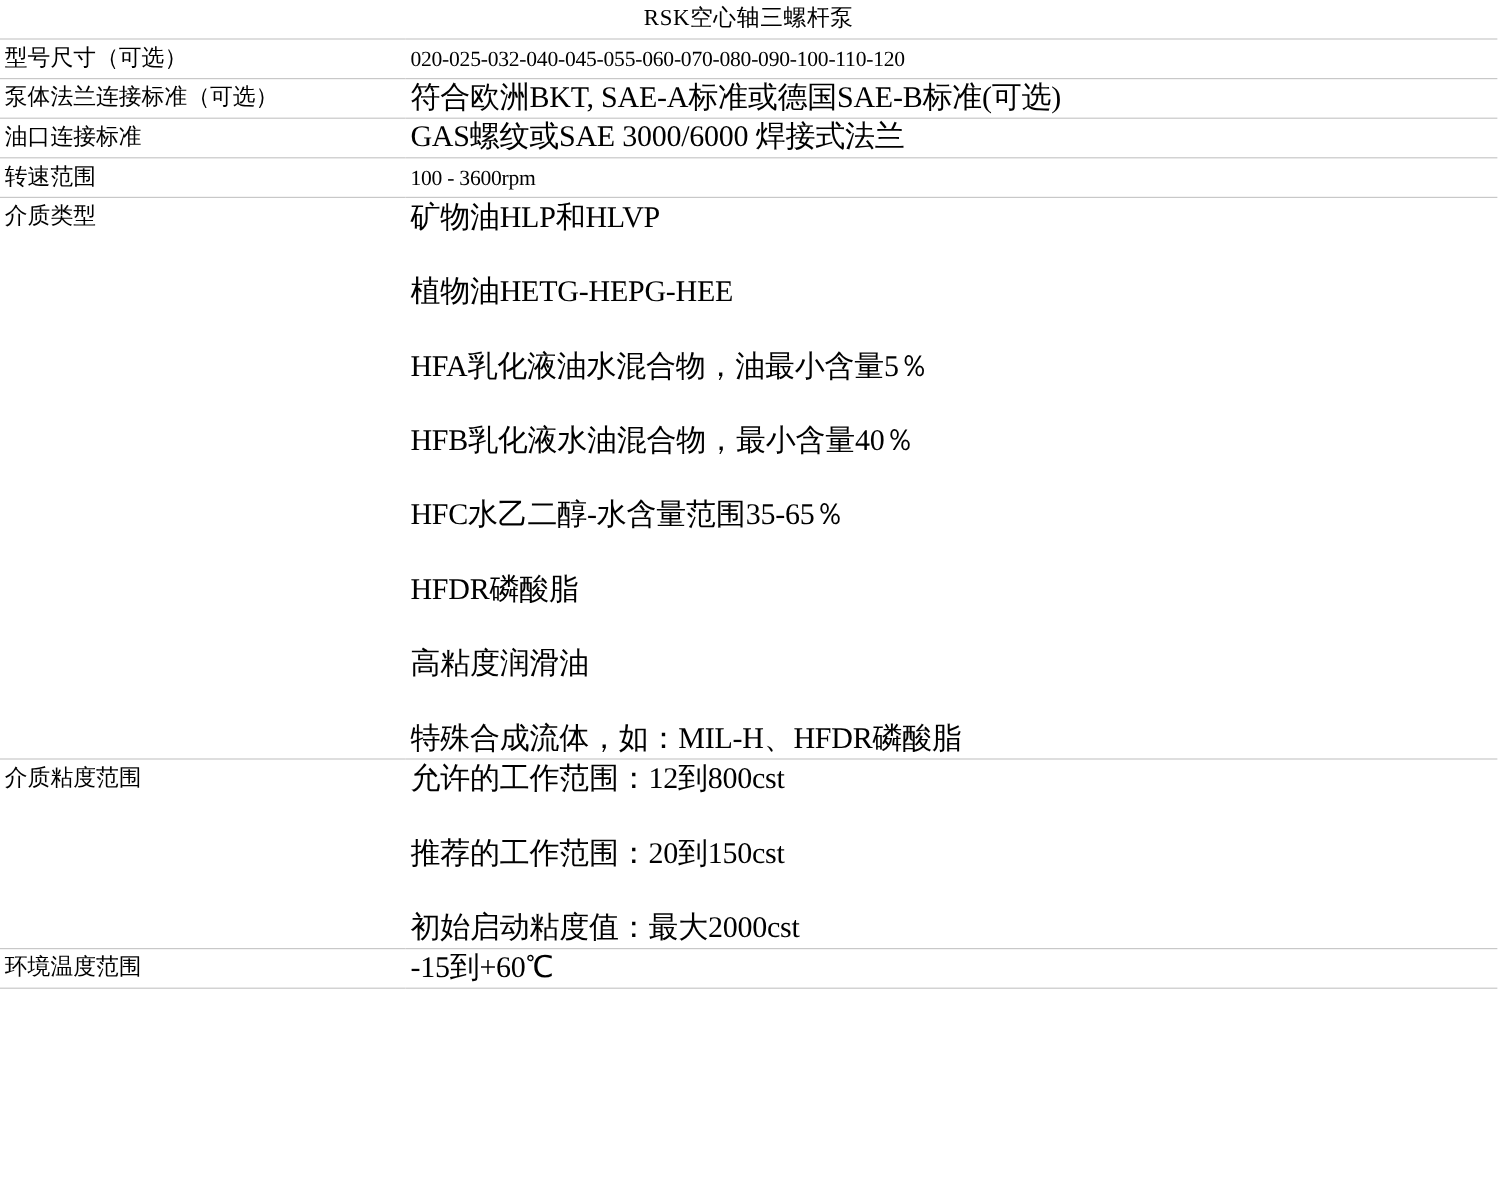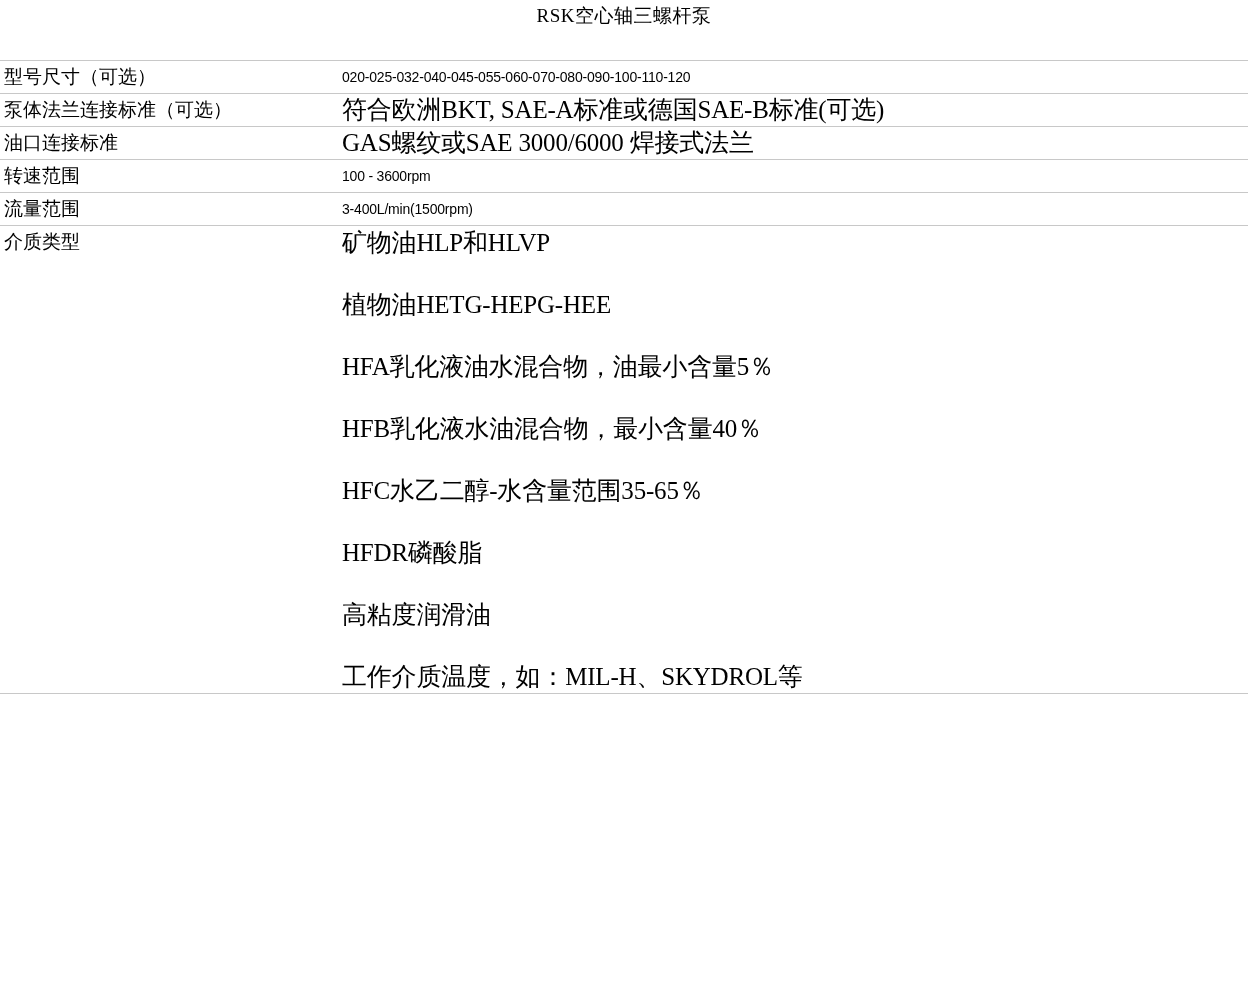--- a/index.html
+++ b/index.html
@@ -27,39 +27,38 @@
     padding-top: 5px;
     padding-bottom: 5px;
     line-height: 22px;
     letter-spacing: 0.5px;
   }
   table.spec {
     width: 1248px;
     border-collapse: collapse;
     table-layout: fixed;
     font-size: 19px;
-    margin-top: 28px;
   }
   table.spec td {
     border: 1px solid #c8c8c8;
     border-left: none;
     border-right: none;
     padding: 1px 4px 1px 4px;
     vertical-align: top;
     line-height: 30px;
   }
   td.label {
     width: 330px;
     font-family: "Liberation Serif", serif;
     font-size: 19px;
     border-right: 1px solid #c8c8c8;
   }
   td.value {
-    font-family: Liberation Sans, sans-serif;
-    font-size: 14px;
+    font-family: Liberation Serif, serif;
+    font-size: 18px;
     letter-spacing: -0.2px;
   }
   td.value.cjkmix {
     font-family: "Liberation Serif", serif;
     font-size: 25px;
   }
   .multiline p {
     margin: 0;
     line-height: 31px;
     padding: 0;
@@ -98,48 +97,58 @@
       <tr>
         <td class="label">油口连接标准</td>
         <td class="value cjkmix">GAS螺纹或SAE 3000/6000 焊接式法兰</td>
       </tr>
 
       <tr>
         <td class="label">转速范围</td>
         <td class="value">100 - 3600rpm</td>
       </tr>
 
-      <tr>
-        <td class="label">流量范围</td>
-        <td class="value">3-400L/min(1500rpm)</td>
-      </tr>
 
 
 
       <tr class="row-tall">
         <td class="label label-mid">介质类型</td>
         <td class="value cjkmix multiline">
           <p>矿物油HLP和HLVP</p>
           <p class="spacer">&nbsp;</p>
           <p>植物油HETG-HEPG-HEE</p>
           <p class="spacer">&nbsp;</p>
           <p>HFA乳化液油水混合物，油最小含量5％</p>
           <p class="spacer">&nbsp;</p>
           <p>HFB乳化液水油混合物，最小含量40％</p>
           <p class="spacer">&nbsp;</p>
           <p>HFC水乙二醇-水含量范围35-65％</p>
           <p class="spacer">&nbsp;</p>
           <p>HFDR磷酸脂</p>
           <p class="spacer">&nbsp;</p>
           <p>高粘度润滑油</p>
           <p class="spacer">&nbsp;</p>
-          <p>工作介质温度，如：MIL-H、SKYDROL等</p>
+          <p>特殊合成流体，如：MIL-H、HFDR磷酸脂</p>
+        </td>
+      </tr>
+
+      <tr class="row-tall">
+        <td class="label label-mid">介质粘度范围</td>
+        <td class="value cjkmix multiline">
+          <p>允许的工作范围：12到800cst</p>
+          <p class="spacer">&nbsp;</p>
+          <p>推荐的工作范围：20到150cst</p>
+          <p class="spacer">&nbsp;</p>
+          <p>初始启动粘度值：最大2000cst</p>
         </td>
       </tr>
 
 
-
+      <tr>
+        <td class="label">环境温度范围</td>
+        <td class="value cjkmix">-15到+60℃</td>
+      </tr>
 
 
     </tbody>
   </table>
 
 </div>
 
 </body></html>

